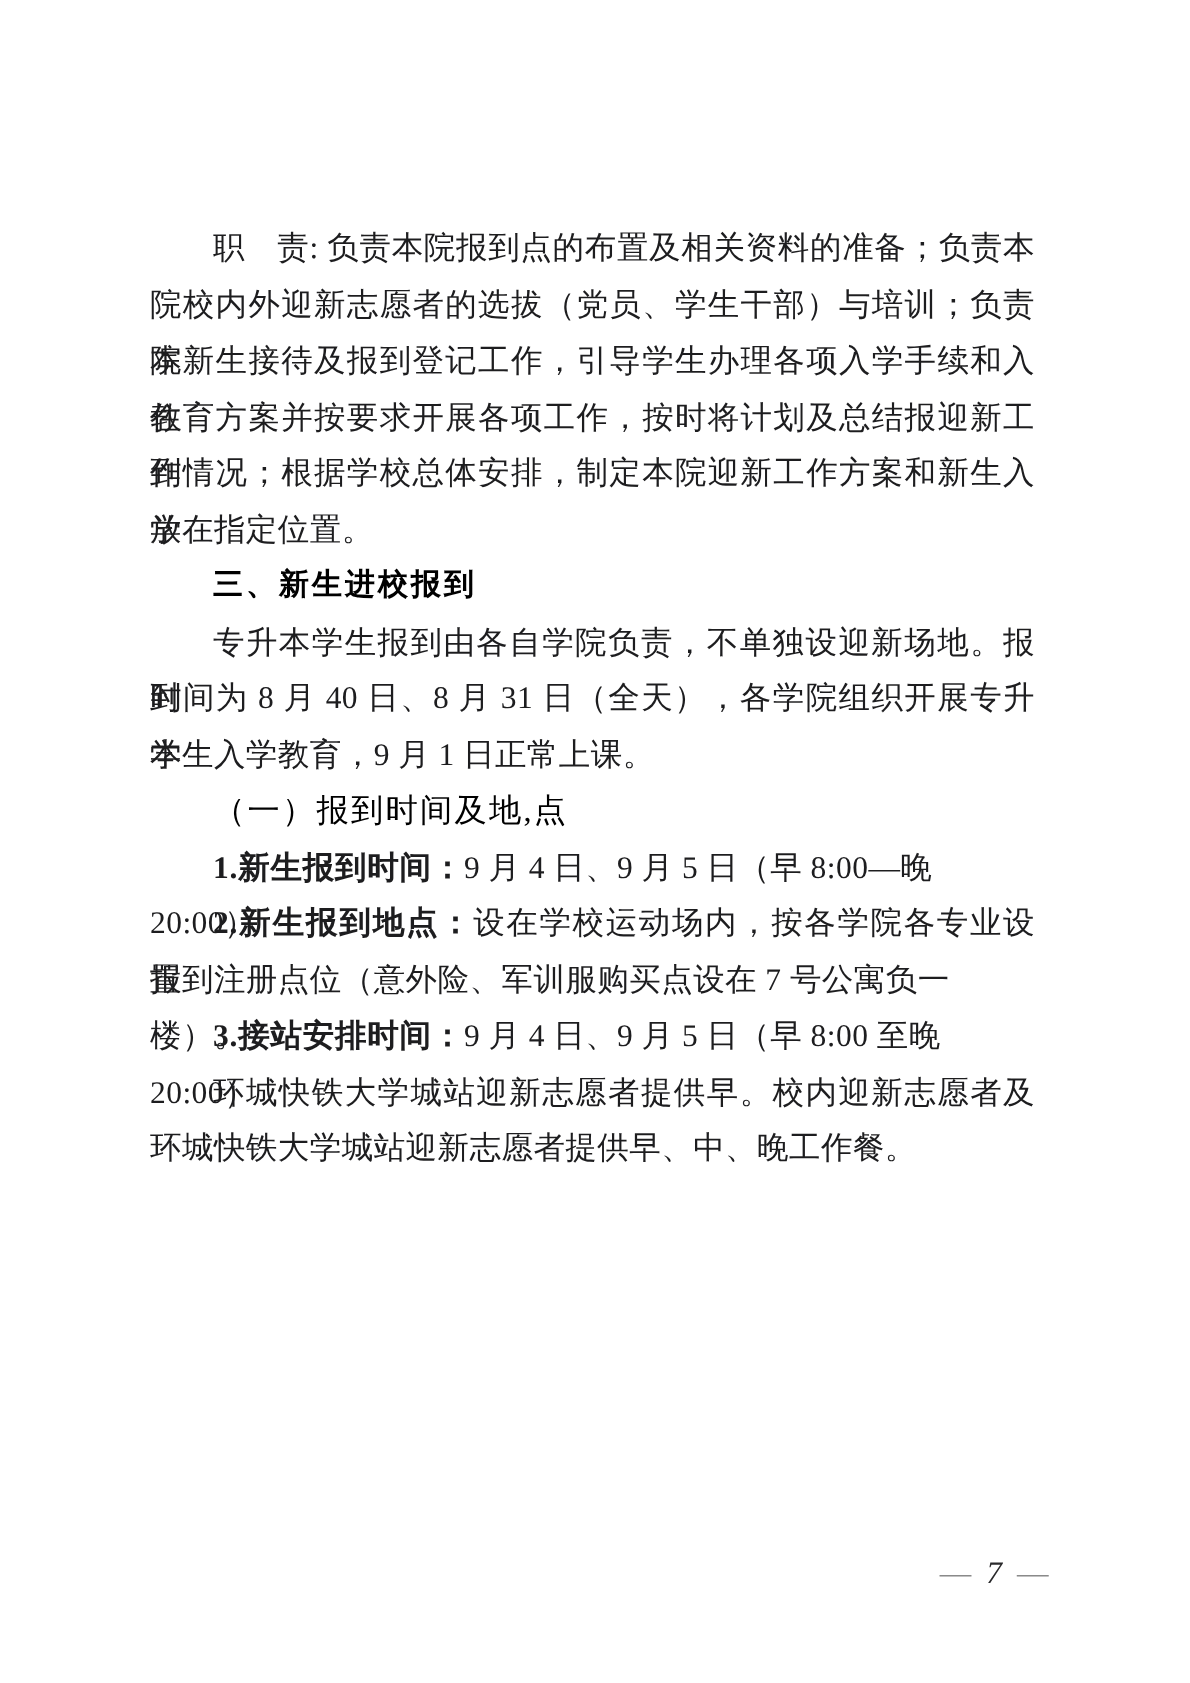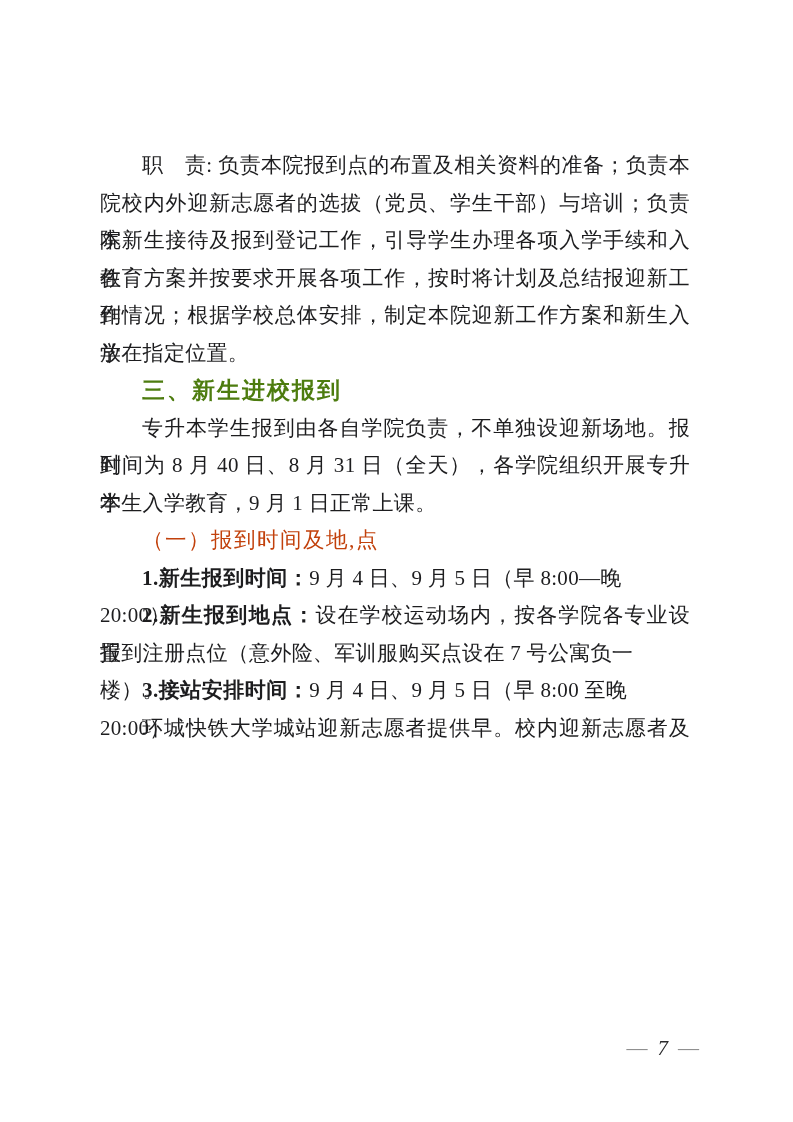--- a/index.html
+++ b/index.html
@@ -27,28 +27,28 @@
     color: #1d1d1f;
   }
   .indent { text-indent: 42px; }
   .just {
     text-align: justify;
     text-align-last: justify;
   }
   .heading-hei {
     font-family: "Liberation Sans", sans-serif;
     font-weight: bold;
-    font-size: 23px;
+    font-size: 20px;
     letter-spacing: 2px;
-    color: #4d7c0f;
+    color: #000000;
   }
   .heading-kai {
     font-size: 21.5px;
     letter-spacing: 1.5px;
-    color: #c2410c;
+    color: #000000;
   }
   .b { font-weight: bold; letter-spacing: 0.5px; }
   .footer {
     position: absolute;
     top: 1036px;
     right: 94px;
     font-size: 21px;
     line-height: 24px;
     font-family: "Liberation Serif", serif;
     white-space: nowrap;
@@ -78,17 +78,18 @@
     <div class="line indent heading-kai">（一）报到时间及地,点</div>
 
     <div class="line indent"><span class="b">1.新生报到时间：</span><span>9 月 4 日、9 月 5 日（早 8:00—晚 20:00）</span></div>
 
     <div class="line indent just"><span class="b">2.新生报到地点：</span><span>设在学校运动场内，按各学院各专业设置</span></div>
     <div class="line">报到注册点位（意外险、军训服购买点设在 7 号公寓负一楼）。</div>
 
     <div class="line indent"><span class="b">3.接站安排时间：</span><span>9 月 4 日、9 月 5 日（早 8:00 至晚 20:00）</span></div>
 
     <div class="line indent just">环城快铁大学城站迎新志愿者提供早。校内迎新志愿者及</div>
+    <div class="line">环城快铁大学城站迎新志愿者提供早、中、晚工作餐。</div>
 
   </div>
 
   <div class="footer"><span class="dash">—</span><span class="num">7</span><span class="dash">—</span></div>
 </div>
 
 </body></html>

